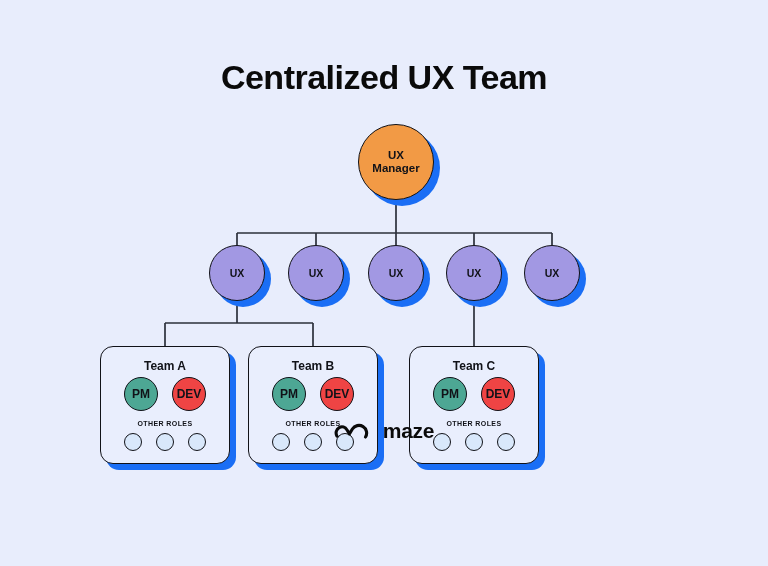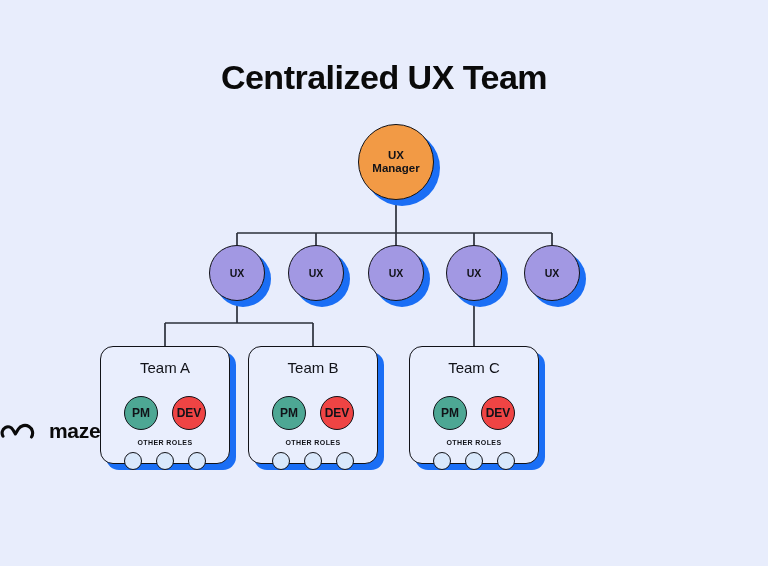--- a/index.html
+++ b/index.html
@@ -86,24 +86,24 @@
   .team-card { width: 130px; height: 118px; }
   .team-card .shadow { border-radius: 13px; }
   .team-card .face {
     background: #e9eefd;
     border-radius: 13px;
     border: 1.8px solid #111218;
     justify-content: flex-start;
     padding-top: 12px;
   }
   .team-name {
-    font-size: 15px;
-    font-weight: normal;
-    color: #111218;
-    margin-bottom: 20px;
+    font-size: 12px;
+    font-weight: bold;
+    color: #111218;
+    margin-bottom: 4px;
   }
   .role-row {
     display: flex;
     gap: 14px;
     align-items: center;
     justify-content: center;
   }
   .role {
     width: 34px;
     height: 34px;
@@ -144,21 +144,21 @@
   }
 
   
   .logo-wrap {
     position: absolute;
     left: 0;
     bottom: 24px;
     width: 768px;
     display: flex;
     align-items: center;
-    justify-content: flex-start;
+    justify-content: center;
     gap: 9px;
   }
   .logo-text {
     font-size: 21px;
     font-weight: bold;
     letter-spacing: -0.3px;
     color: #0a0a0a;
   }
 </style>
 </head>

